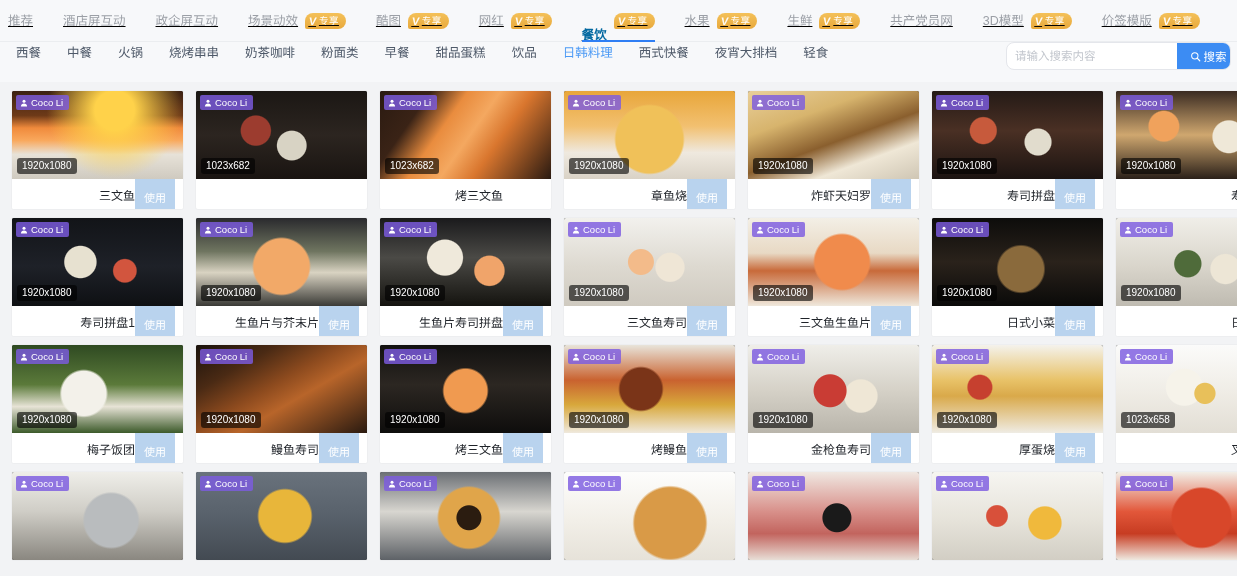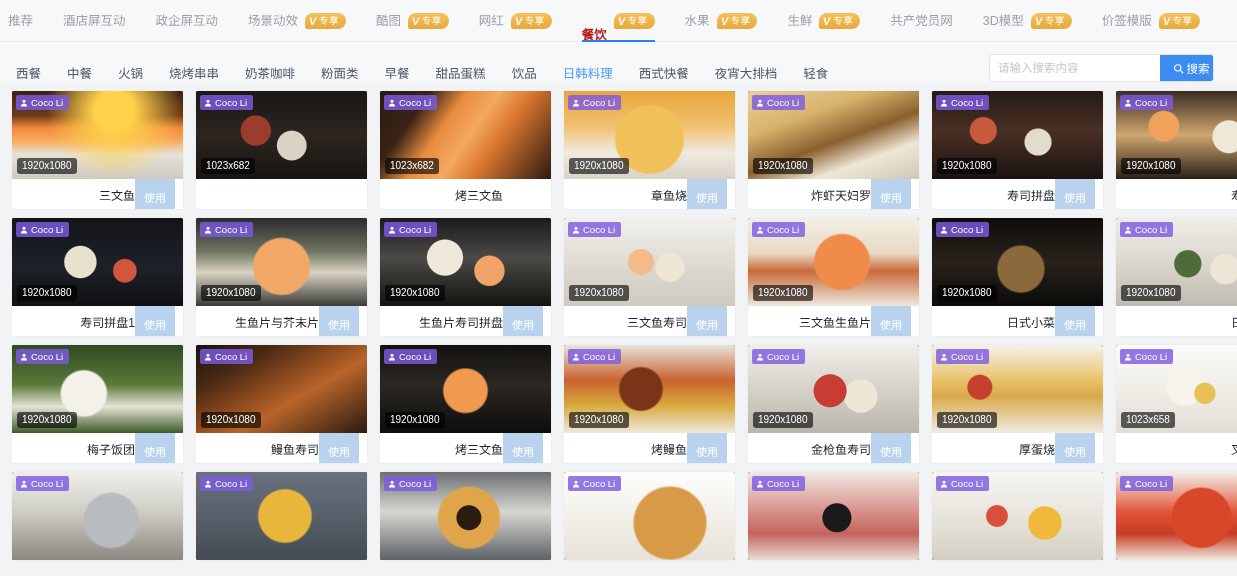--- a/index.html
+++ b/index.html
@@ -16,36 +16,37 @@
 
   
   .topnav {
     background: #f7f8fa;
     height: 42px;
     display: flex;
     align-items: center;
     padding: 0 10px 0 8px;
     border-bottom: 1px solid #ebedf0;
     position: relative;
+    text-decoration: underline;
   }
   .topnav-item {
     display: flex;
     align-items: center;
     gap: 4px;
     font-size: 12.5px;
     color: #9b9fa6;
     padding: 0 0 0 0;
     margin-right: 30px;
     white-space: nowrap;
     position: relative;
     height: 42px;
     cursor: pointer;
   }
   .topnav-item .tn-label { line-height: 42px; }
-  .topnav-item.active .tn-label { color: #b91c1c; font-weight: bold; margin-top: 28px; }
+  .topnav-item.active .tn-label { color: #0369a1; font-weight: bold; margin-top: 28px; }
   .topnav-item.active .underline {
     position: absolute;
     left: 0; right: 0; bottom: 0;
     height: 2px;
     background: #2f7ef4;
   }
   .vip-badge {
     display: inline-flex;
     align-items: center;
     height: 16px;
@@ -67,22 +68,22 @@
     opacity: .95;
     transform: skewX(-8deg);
     display: inline-block;
   }
 
   
   .subnav-wrap {
     height: 40px;
     background: #f7f8fa;
     display: flex;
-    align-items: flex-end;
-    padding: 0 17px 0 16px;
+    align-items: flex-start;
+    padding: 0 0 0 16px;
     position: relative;
     gap: 20px;
   }
   .subnav {
     display: flex;
     align-items: center;
     flex: 1 1 auto;
   }
   .subnav-item {
     font-size: 12.5px;
@@ -93,21 +94,21 @@
   }
   .subnav-item.active { color: #4e9bf5; }
 
   .search-box {
     display: flex;
     align-items: center;
     height: 28px;
     width: 225px;
     background: #ffffff;
     border: 1px solid #e4e6eb;
-    border-radius: 3px;
+    border-radius: 8px;
     overflow: hidden;
     margin-right: 6px;
   }
   .search-input {
     flex: 1 1 auto;
     border: 0;
     outline: none;
     height: 26px;
     padding: 0 8px;
     font-size: 11.5px;

